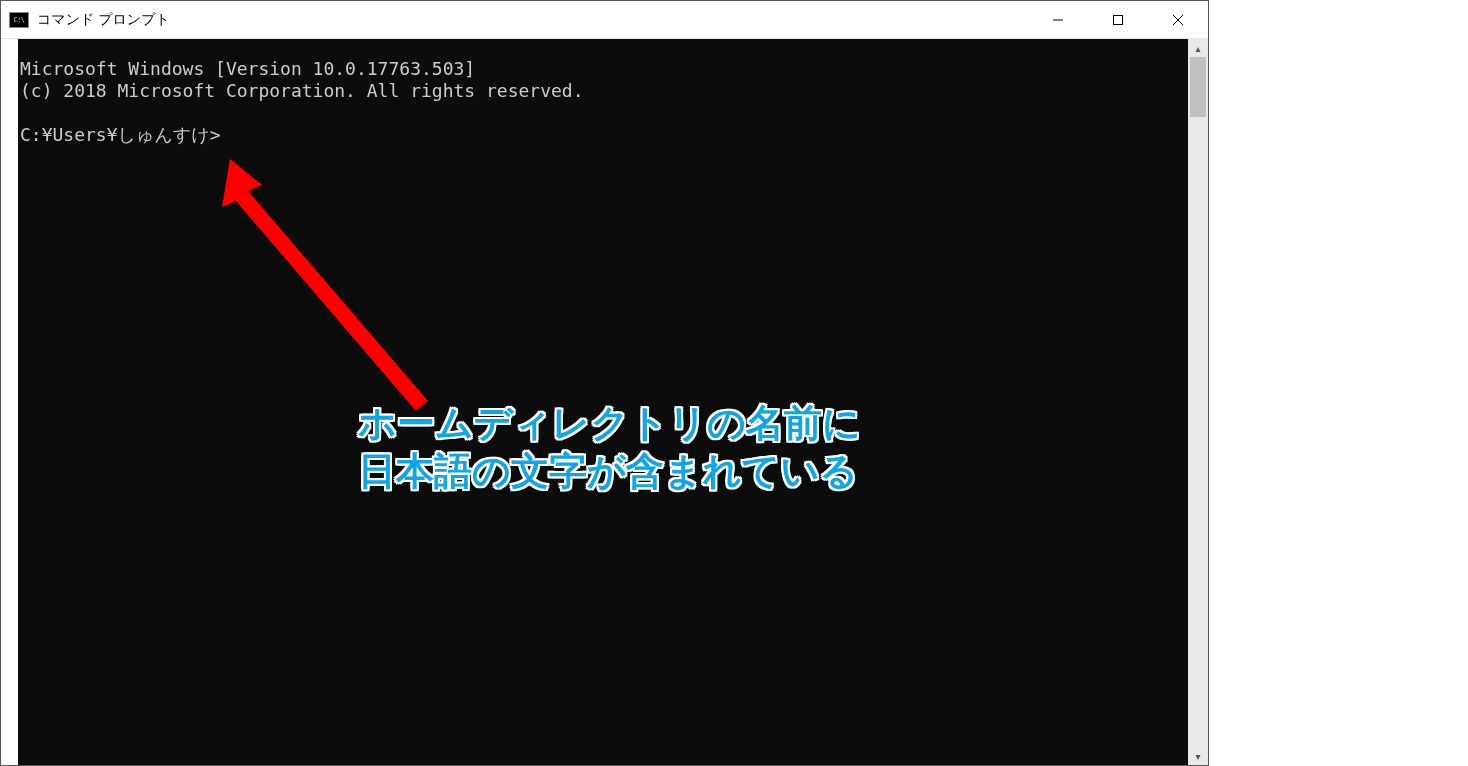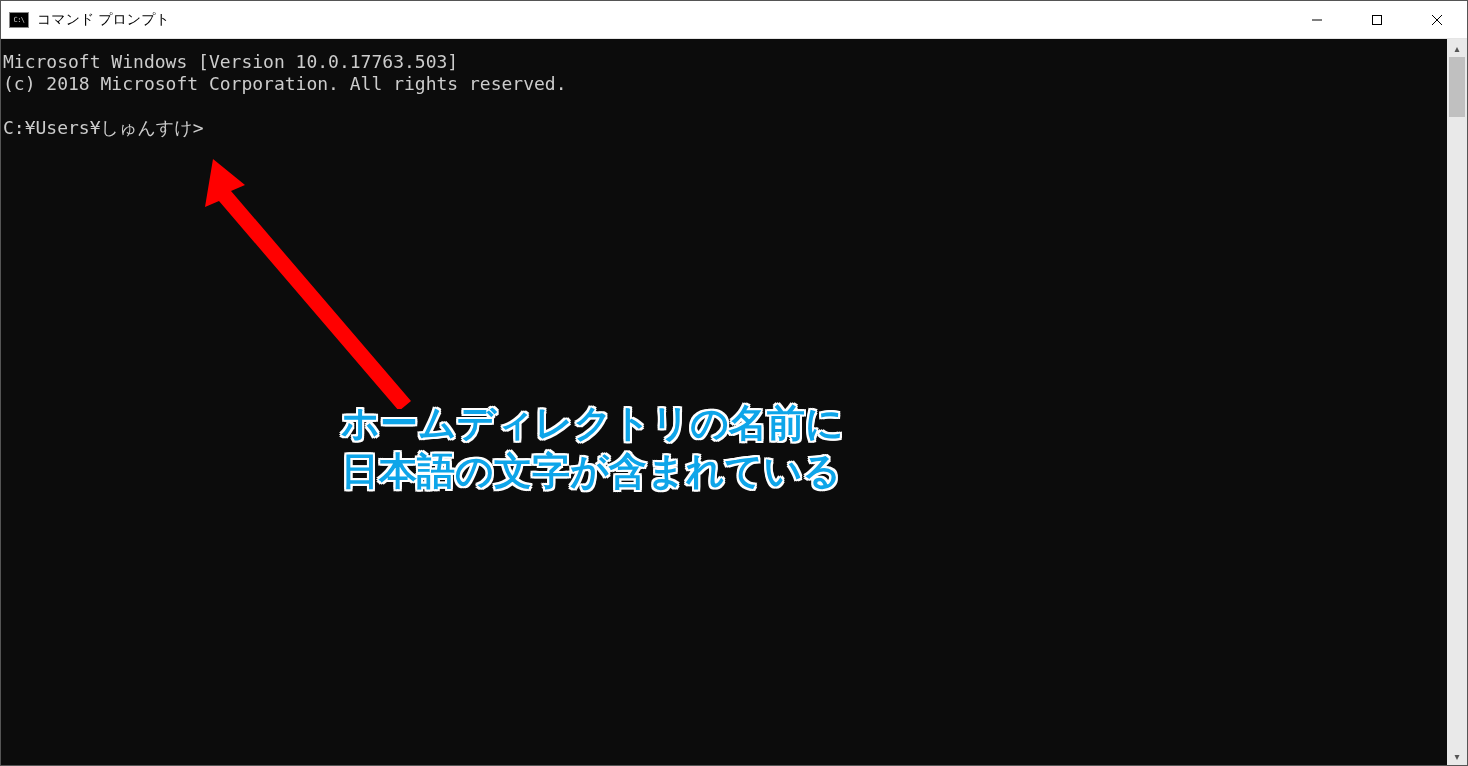--- a/index.html
+++ b/index.html
@@ -5,21 +5,21 @@
   * { box-sizing: border-box; margin: 0; padding: 0; }
   body {
     width: 1468px;
     height: 766px;
     background: #ffffff;
     font-family: "Yu Gothic UI", "Meiryo", sans-serif;
     overflow: hidden;
     position: relative;
   }
   .window {
-    width: 1468px;
+    width: 1209px;
     height: 766px;
     border: 1px solid #555;
     background: #ffffff;
     display: flex;
     flex-direction: column;
   }
   .titlebar {
     height: 38px;
     background: #ffffff;
     display: flex;
@@ -69,23 +69,24 @@
     display: flex;
     position: relative;
   }
   .console {
     flex: 1;
     background: #0c0c0c;
     color: #cccccc;
     font-family: "MS Gothic", "Consolas", monospace;
     font-size: 18px;
     line-height: 22px;
-    padding: 12px 2px;
+    padding: 19px 2px;
     white-space: pre;
     position: relative;
+    margin-left: 17px;
   }
   .scrollbar {
     width: 20px;
     background: #e9e9e9;
     position: relative;
   }
   .scrollbar-thumb {
     position: absolute;
     top: 18px;
     left: 2px;

